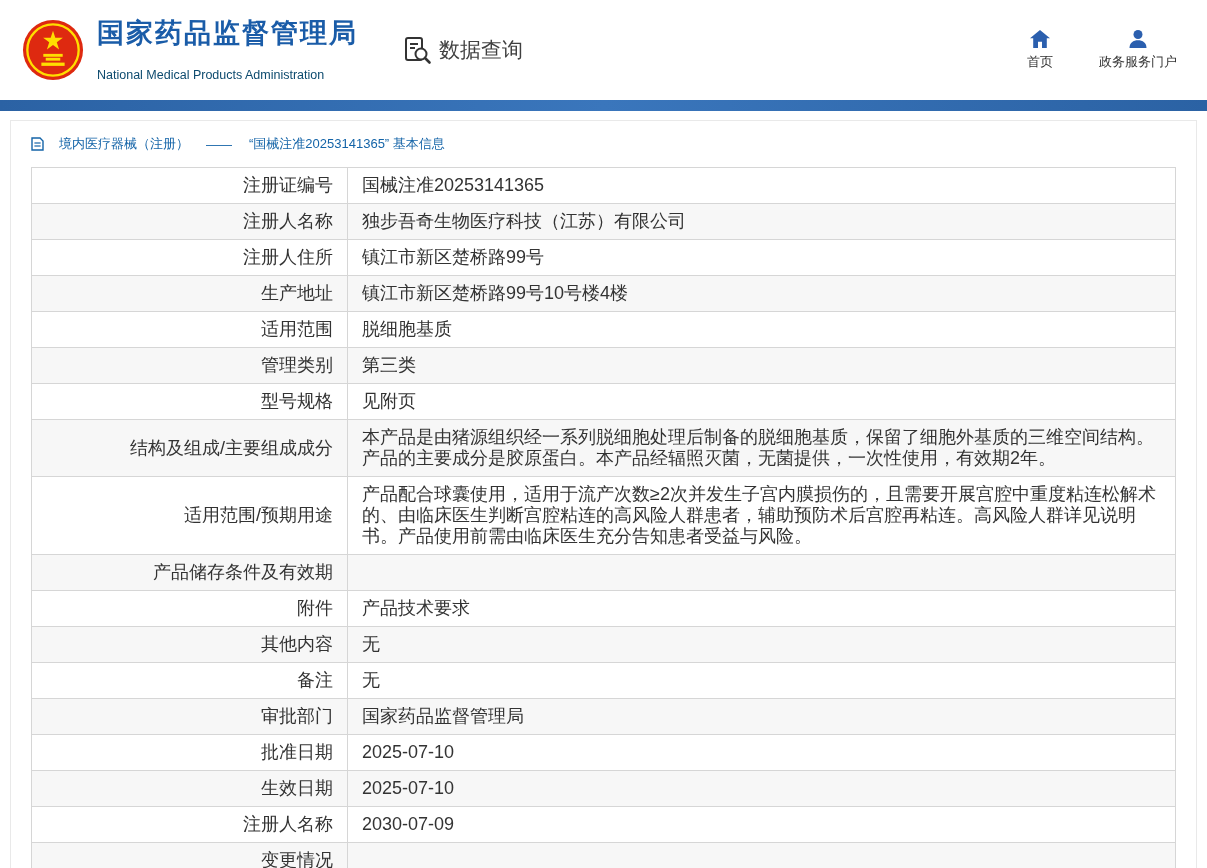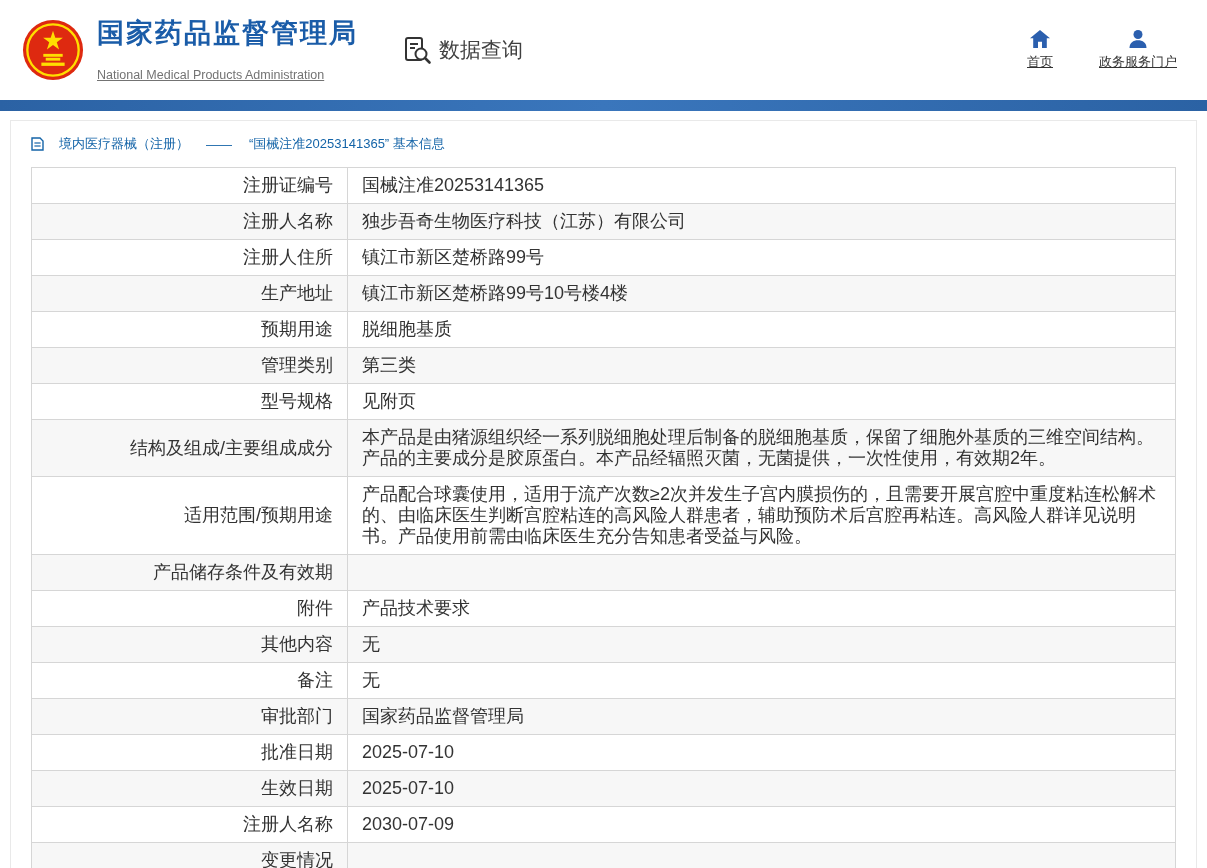--- a/index.html
+++ b/index.html
@@ -6,26 +6,26 @@
   html,body { margin:0; padding:0; background:#fff; color:#333;
     font-family:"Liberation Sans","DejaVu Sans",sans-serif; }
   .page { width:1207px; min-height:868px; background:#fff; }
 
   
   .header { height:100px; display:flex; align-items:center; padding:0 30px 0 22px; background:#fff; }
   .logo-block { display:flex; align-items:center; }
   .emblem { width:62px; height:62px; flex:0 0 auto; }
   .org-names { margin-left:13px; }
   .org-cn { color:#1a5ca8; font-size:27px; font-weight:bold; letter-spacing:2px; line-height:1.15; }
-  .org-en { color:#737373; font-size:12.5px; margin-top:18px;text-decoration:underline; }
+  .org-en { color:#0c4a6e; font-size:12.5px; margin-top:18px; }
   .section { display:flex; align-items:center; margin-left:44px; cursor:pointer; }
   .section-title { font-size:21px; color:#404040; margin-left:7px; }
   .header-nav { margin-left:auto; display:flex; gap:46px; }
   .nav-item { display:flex; flex-direction:column; align-items:center; gap:4px;
-    font-size:13px; color:#333; cursor:pointer;text-decoration:underline; }
+    font-size:13px; color:#333; cursor:pointer; }
 
   
   .blue-bar { height:11px; background:linear-gradient(90deg,#2b62a4 0%, #3a76bc 50%, #2b62a4 100%); }
 
   
   .container { margin:9px 10px 0; border:1px solid #e9e9e9; padding-bottom:18px; min-height:736px; }
   .breadcrumb { display:flex; align-items:center; gap:15px; padding:14px 20px 10px;
     font-size:13px; color:#1464a8; }
   .breadcrumb a { color:#1464a8; text-decoration:none; cursor:pointer; }
   .crumb-sep { color:#1464a8; margin:0 2px; }
@@ -126,21 +126,21 @@
         </tr>
         <tr>
           <td class="label">注册人住所</td>
           <td class="value">镇江市新区楚桥路99号</td>
         </tr>
         <tr>
           <td class="label">生产地址</td>
           <td class="value">镇江市新区楚桥路99号10号楼4楼</td>
         </tr>
         <tr>
-          <td class="label">预期用途</td>
+          <td class="label">适用范围</td>
           <td class="value">脱细胞基质</td>
         </tr>
         <tr>
           <td class="label">管理类别</td>
           <td class="value">第三类</td>
         </tr>
         <tr>
           <td class="label">型号规格</td>
           <td class="value">见附页</td>
         </tr>

